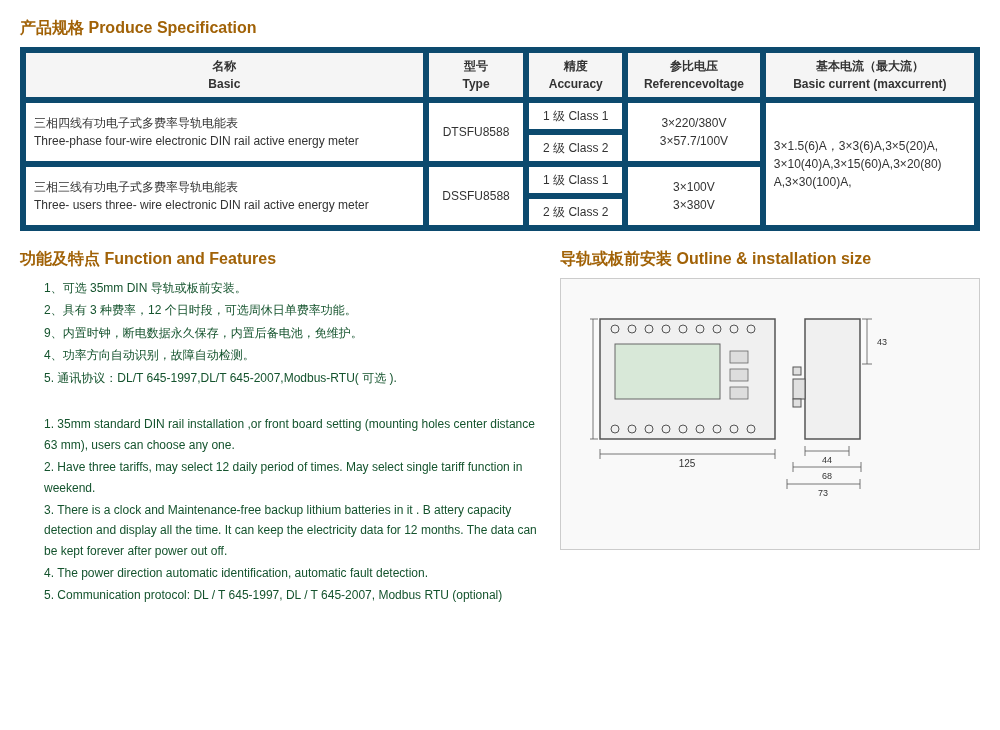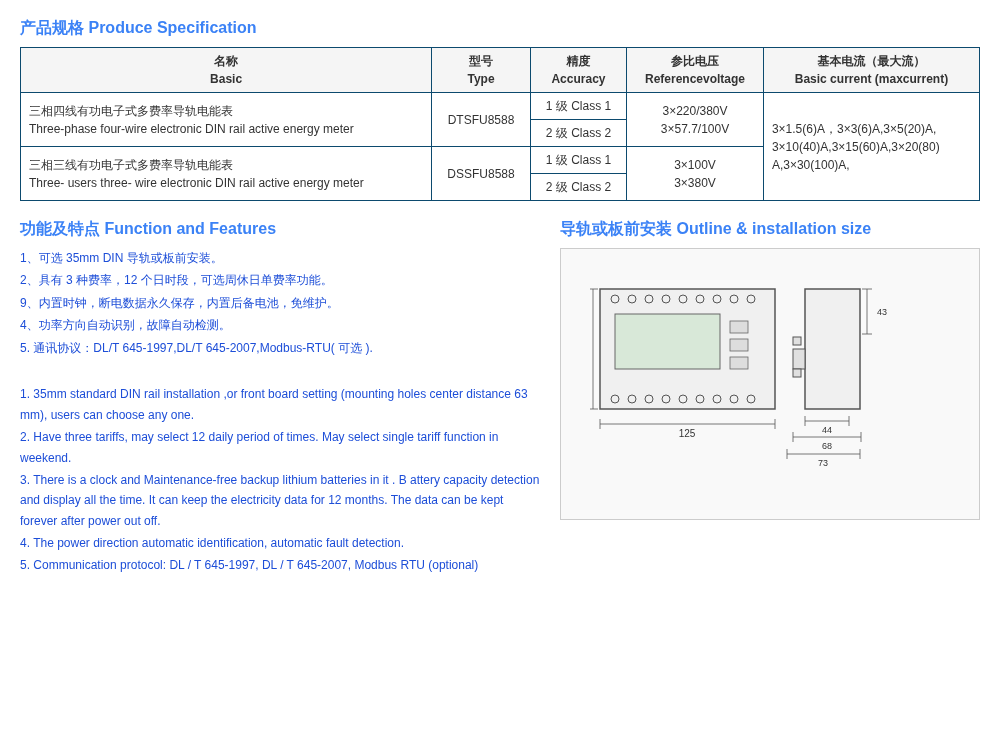--- a/index.html
+++ b/index.html
@@ -10,35 +10,35 @@
       background: #fff;
       width: 1000px;
       min-height: 730px;
       padding: 18px 20px;
     }
 
     
     .section-title {
       font-size: 16px;
       font-weight: bold;
-      color: #3b82f6;
+      color: #a16207;
       margin-bottom: 8px;
     }
 
     
     .spec-section {
       margin-bottom: 18px;
     }
     .spec-table {
       width: 100%;
       border-collapse: collapse;
       font-size: 12px;
     }
     .spec-table th, .spec-table td {
-      border: 1px solid #0c4a6e;
+      border: 6px solid #0c4a6e;
       padding: 4px 8px;
       text-align: center;
       vertical-align: middle;
       line-height: 1.5;
     }
     .spec-table thead th {
       background: #f5f5f5;
       font-weight: bold;
     }
     .spec-table .left-align {
@@ -57,21 +57,22 @@
     .features-col {
       flex: 0 0 520px;
     }
     .outline-col {
       flex: 1;
     }
 
     .features-text {
       font-size: 12px;
       line-height: 1.7;
-      color: #1d4ed8;
+      color: #14532d;
+      margin-left: 24px;
     }
     .features-text p {
       margin-bottom: 2px;
     }
     .features-text .zh {
       margin-bottom: 6px;
     }
     .features-text .en {
       margin-bottom: 4px;
     }

